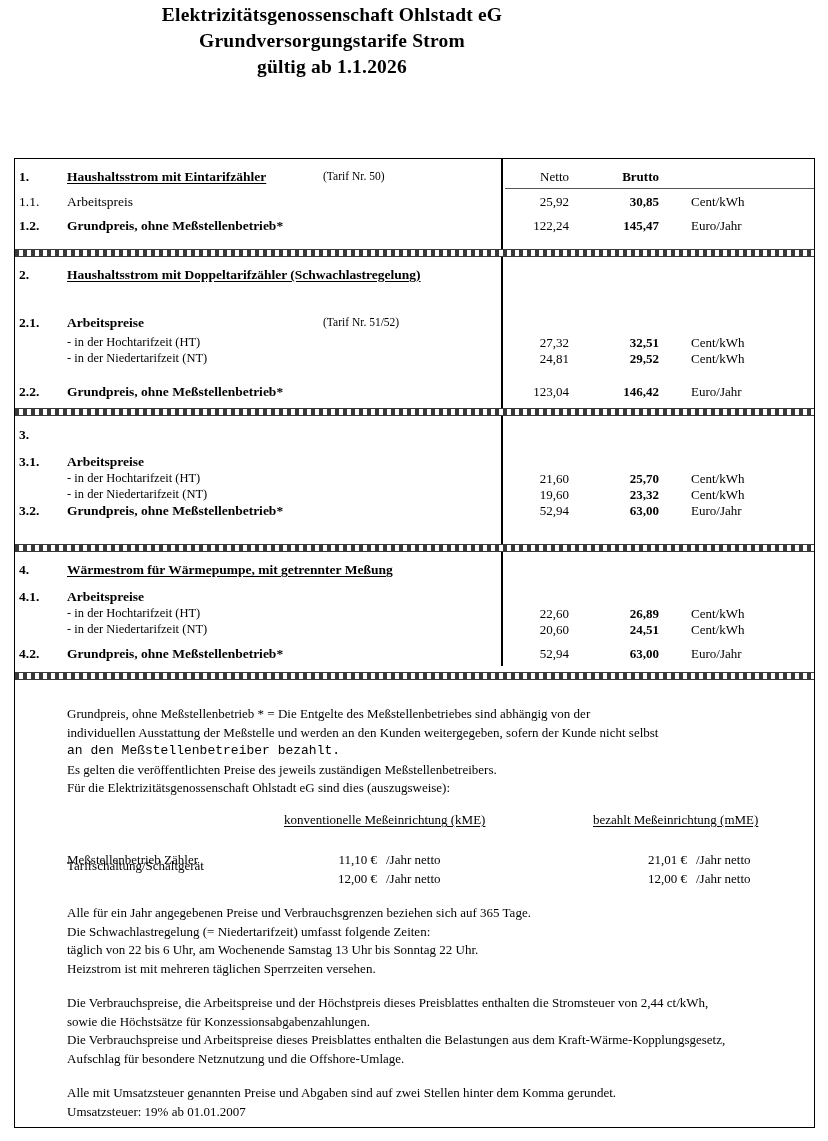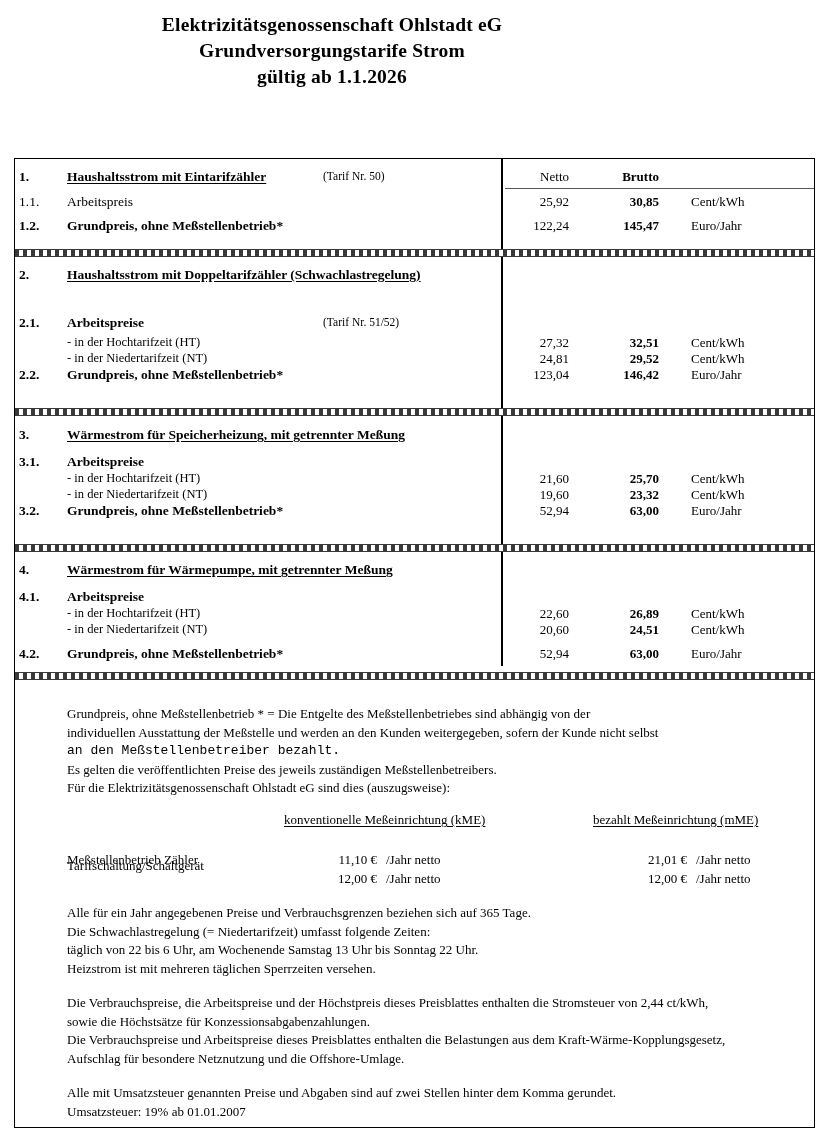--- a/index.html
+++ b/index.html
@@ -13,21 +13,21 @@
     position: relative;
     font-family: "Liberation Serif", "DejaVu Serif", serif;
     color: #000000;
     overflow: hidden;
   }
 
   
   .title-block {
     position: absolute;
     left: 0;
-    top: 12px;
+    top: 2px;
     width: 664px;
     text-align: center;
   }
   .title-line {
     font-weight: bold;
     font-size: 19.5px;
     line-height: 26px;
     letter-spacing: 0.2px;
   }
 
@@ -229,35 +229,34 @@
       <span class="netto">27,32</span>
       <span class="brutto">32,51</span>
       <span class="unit">Cent/kWh</span>
     </div>
     <div class="row" style="height:16px;">
       <span class="desc sub">- in der Niedertarifzeit (NT)</span>
       <span class="netto">24,81</span>
       <span class="brutto">29,52</span>
       <span class="unit">Cent/kWh</span>
     </div>
-    <div class="row" style="">
+    <div class="row" style="margin-top:17px;">
       <span class="num">2.2.</span>
       <span class="desc bold">Grundpreis, ohne Meßstellenbetrieb*</span>
       <span class="netto">123,04</span>
       <span class="brutto">146,42</span>
       <span class="unit">Euro/Jahr</span>
     </div>
   </div>
 
   <div class="band" style="top:249px;"></div>
 
   <div class="section" style="top:268px;">
     <div class="row">
       <span class="num">3.</span>
-      <span class="desc head">Wärmestrom für Speicherheizung, mit getrennter Meßung</span>
     </div>
     <div class="row" style="margin-top:7px; height:17px;">
       <span class="num">3.1.</span>
       <span class="desc bold">Arbeitspreise</span>
     </div>
     <div class="row" style="height:16px;">
       <span class="desc sub">- in der Hochtarifzeit  (HT)</span>
       <span class="netto">21,60</span>
       <span class="brutto">25,70</span>
       <span class="unit">Cent/kWh</span>

